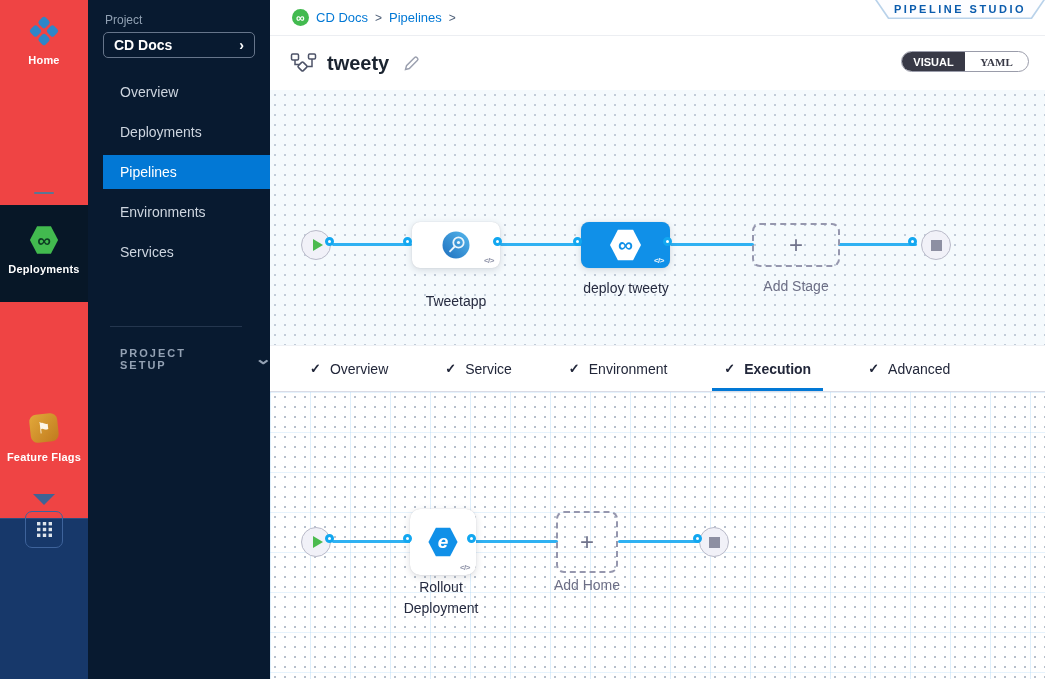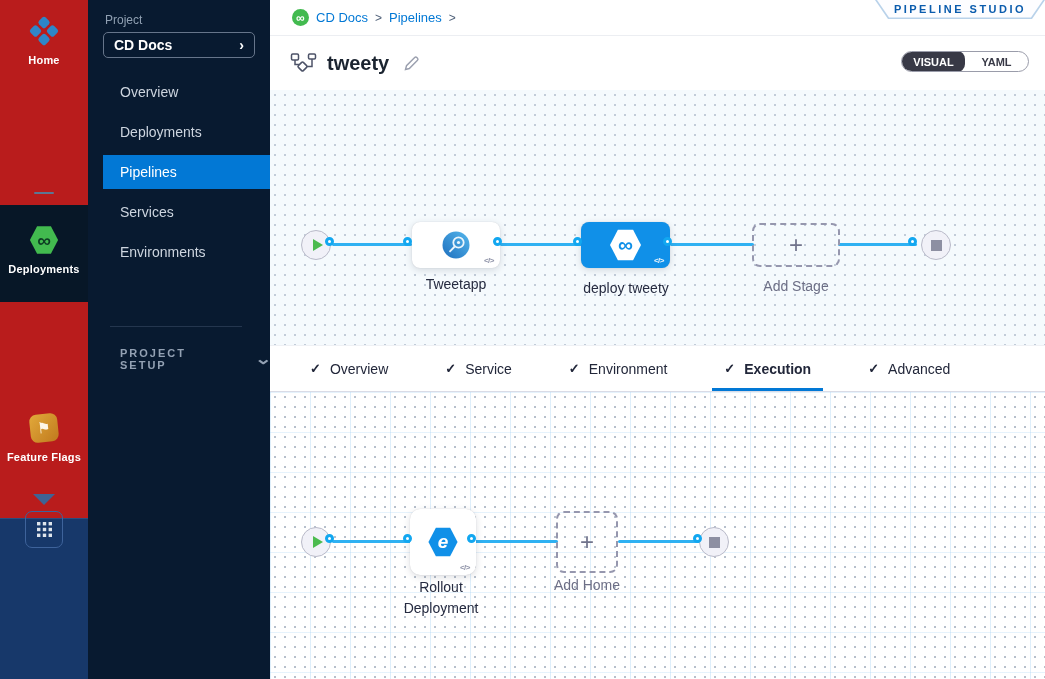--- a/index.html
+++ b/index.html
@@ -1,20 +1,20 @@
 <!DOCTYPE html>
 <html><head>
 <meta charset="utf-8">
 <style>
   * { margin:0; padding:0; box-sizing:border-box; }
   body { font-family:"Liberation Sans", sans-serif; background:#fff; }
   .app { position:relative; width:1045px; height:679px; overflow:hidden; display:flex; }
 
   
-  .rail { position:relative; width:88px; flex:0 0 88px; background:#b91c1c; z-index:3; }
+  .rail { position:relative; width:88px; flex:0 0 88px; background:#ef4444; z-index:3; }
   .rail-active-bg { position:absolute; left:0; top:205px; width:100%; height:97px; background:#071727; }
   .rail-bottom { position:absolute; left:0; top:518px; bottom:0; width:100%; background:#17386a; border-top:1px solid #2c4d7e; }
   .rail-item { position:absolute; left:0; width:88px; text-align:center; color:#fff; cursor:pointer; }
   .rail-item .ric { display:flex; justify-content:center; align-items:center; height:36px; }
   .rail-item .rlb { font-size:11px; font-weight:bold; margin-top:5px; letter-spacing:.2px; }
   .rail-divider { position:absolute; left:34px; top:192px; width:20px; height:2px; background:#5c7693; border-radius:2px; }
   .hexagon { width:30px; height:30px; display:flex; align-items:center; justify-content:center;
              clip-path:polygon(27% 4%, 73% 4%, 97% 50%, 73% 96%, 27% 96%, 3% 50%); }
   .hex-green { background:#42ba4f; color:#0c3a22; font-size:19px; font-weight:bold; line-height:1; }
   .ff-icon { width:28px; height:28px; border-radius:7px; background:linear-gradient(135deg,#e2a93a,#c07a1e);
@@ -62,22 +62,22 @@
                   color:#0b5cad; font-size:11px; font-weight:bold; letter-spacing:2.5px; }
 
   .title-row { height:54px; display:flex; align-items:center; padding-left:20px; position:relative; background:#fff; }
   .pipe-title { font-size:20px; font-weight:bold; color:#1b2430; margin-left:10px; }
   .pencil { margin-left:14px; cursor:pointer; display:flex; }
 
   .toggle { position:absolute; right:16px; top:15px; height:21px; border:1px solid #9height; border:1px solid #9a9caa;
             border-radius:11px; display:flex; align-items:center; background:#fff; overflow:hidden; cursor:pointer; }
   .tg-seg { width:63px; height:21px; display:flex; align-items:center; justify-content:center;
             font-size:11px; font-weight:bold; }
-  .tg-visual { background:#383946; color:#fff; border-radius:8px; }
-  .tg-yaml { color:#383946; }
+  .tg-visual { background:#383946; color:#fff; border-radius:2px; }
+  .tg-yaml { color:#383946;font-family:Liberation Serif, serif; }
 
   
   .stage-canvas { height:255px; position:relative; background-color:#f5fafd;
       background-image:radial-gradient(#c2ccd8 1px, transparent 1.3px); background-size:10px 10px; }
   .exec-canvas { flex:1; position:relative; background-color:#ffffff;
       background-image:
         linear-gradient(to right, rgba(170,212,244,.38) 1px, transparent 1px),
         linear-gradient(to bottom, rgba(170,212,244,.30) 1px, transparent 1px),
         radial-gradient(#b7c0cc 1px, transparent 1.3px);
       background-size:40px 40px, 40px 40px, 10px 10px; }
@@ -187,24 +187,24 @@
       <div class="pitem">
           <span>Overview</span>
         </div>
       <div class="pitem">
           <span>Deployments</span>
         </div>
       <div class="pitem active">
           <span>Pipelines</span>
         </div>
       <div class="pitem">
+          <span>Environments</span>
+        </div>
+      <div class="pitem">
           <span>Services</span>
-        </div>
-      <div class="pitem">
-          <span>Environments</span>
         </div>
     </div>
     <div class="pdivider"></div>
     <div class="psetup">
       <span>PROJECT SETUP</span>
       <span class="chevd">⌄</span>
     </div>
   </nav>
 
   <main class="main">
@@ -265,21 +265,21 @@
                 <stop offset="1" stop-color="#55b7ec"></stop>
               </linearGradient>
             </defs>
           <circle cx="15" cy="15" r="13.5" fill="url(#cig)"></circle>
           <circle cx="17.5" cy="12.5" r="5.2" fill="none" stroke="#eaf5fc" stroke-width="1.8"></circle>
           <path d="M13.7 16.5L8.5 21.8" stroke="#eaf5fc" stroke-width="1.8"></path>
           <circle cx="17.5" cy="12.5" r="1.6" fill="#eaf5fc"></circle>
         </svg>
         <span class="code-glyph">&lt;/&gt;</span>
       </div>
-      <div class="node-label" style="left:131px; top:184px; width:110px;">Tweetapp</div>
+      <div class="node-label" style="left:131px; top:201px; width:110px;">Tweetapp</div>
 
       <div class="node-card selected" style="left:311px; top:132px; width:89px; height:46px;">
         <div class="hexagon hex-white">
             <span>∞</span>
           </div>
         <span class="code-glyph light">&lt;/&gt;</span>
       </div>
       <div class="node-label" style="left:291px; top:188px; width:130px;">deploy tweety</div>
 
       <div class="add-node" style="left:482px; top:133px; width:88px; height:44px;">

